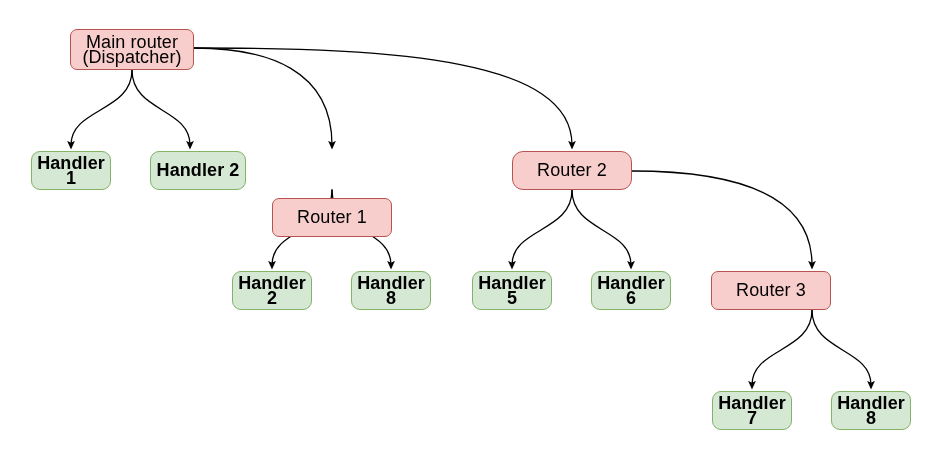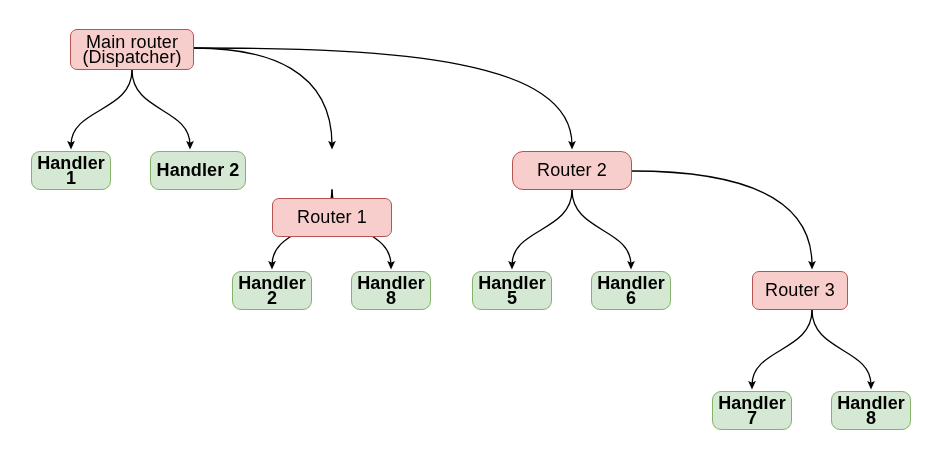--- a/index.html
+++ b/index.html
@@ -86,18 +86,18 @@
       <div class="node router" style="left: 70px; top: 29px; width: 124px; height: 41px;"><span class="node-label">Main router
 (Dispatcher)</span></div>
       <div class="node handler" style="left: 31px; top: 151px; width: 80px; height: 39px;"><span class="node-label">Handler 1</span></div>
       <div class="node handler" style="left: 150px; top: 151px; width: 96px; height: 39px;"><span class="node-label">Handler 2</span></div>
       <div class="node router" style="left: 272px; top: 151px; width: 120px; height: 39px; margin-top: 47px;"><span class="node-label">Router 1</span></div>
       <div class="node router" style="left: 512px; top: 151px; width: 120px; height: 39px; border-radius: 11px;"><span class="node-label">Router 2</span></div>
       <div class="node handler" style="left: 232px; top: 271px; width: 80px; height: 39px;"><span class="node-label">Handler 2</span></div>
       <div class="node handler" style="left: 351px; top: 271px; width: 80px; height: 39px;"><span class="node-label">Handler 8</span></div>
       <div class="node handler" style="left: 472px; top: 271px; width: 80px; height: 39px; align-items: center;"><span class="node-label">Handler 5</span></div>
       <div class="node handler" style="left: 591px; top: 271px; width: 80px; height: 39px;"><span class="node-label">Handler 6</span></div>
-      <div class="node router" style="left: 752px; top: 271px; width: 96px; height: 39px;"><span class="node-label">Router 3</span></div>
+      <div class="node router" style="left: 711px; top: 271px; width: 120px; height: 39px;"><span class="node-label">Router 3</span></div>
       <div class="node handler" style="left: 712px; top: 391px; width: 80px; height: 39px;"><span class="node-label">Handler 7</span></div>
       <div class="node handler" style="left: 831px; top: 391px; width: 80px; height: 39px;"><span class="node-label">Handler 8</span></div>
     </div>
 
 </div>
 
 </body></html>

